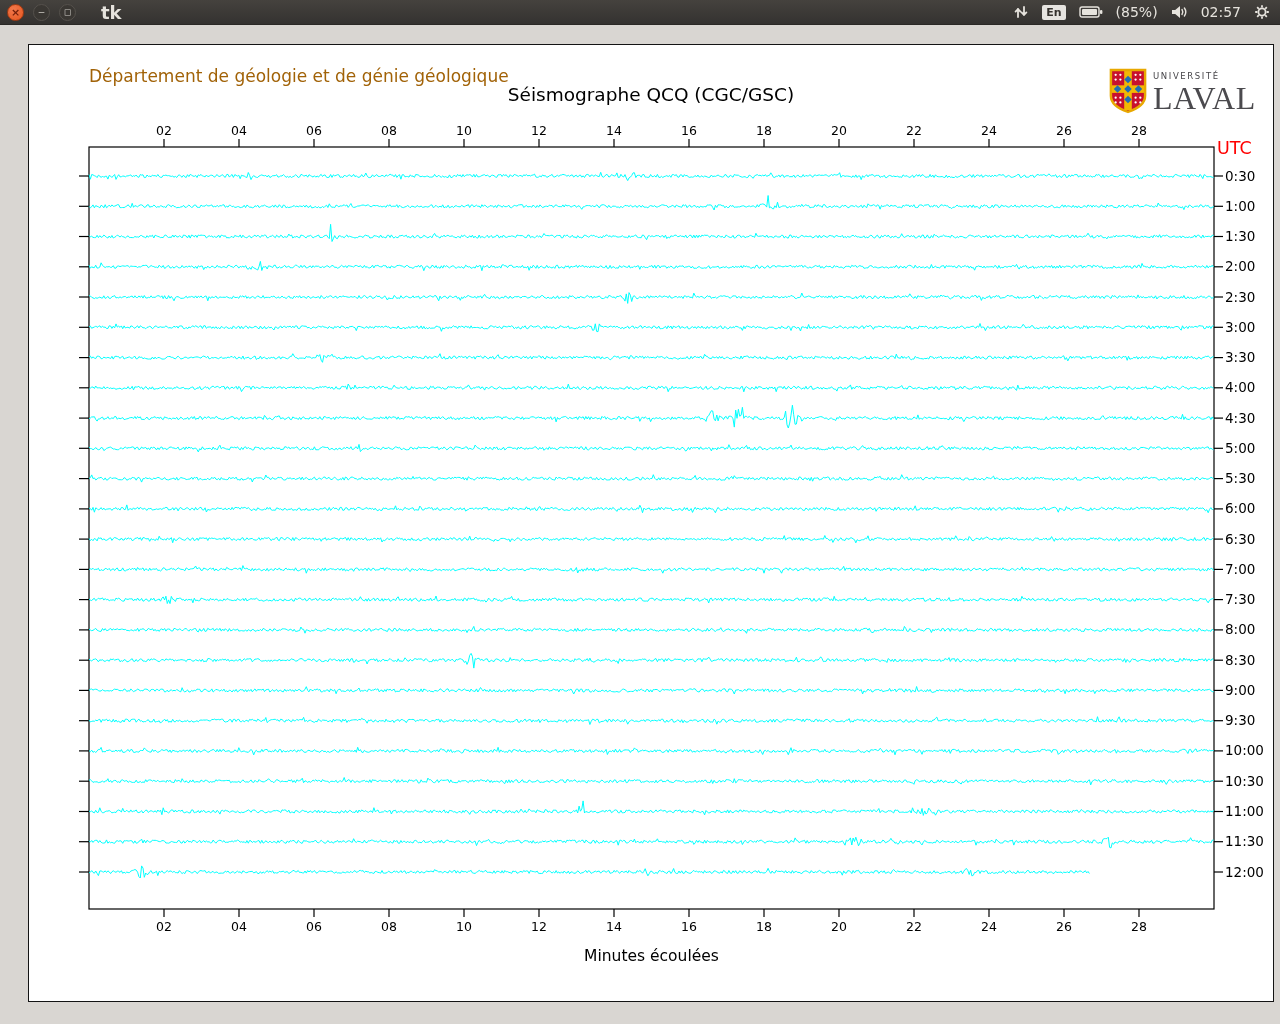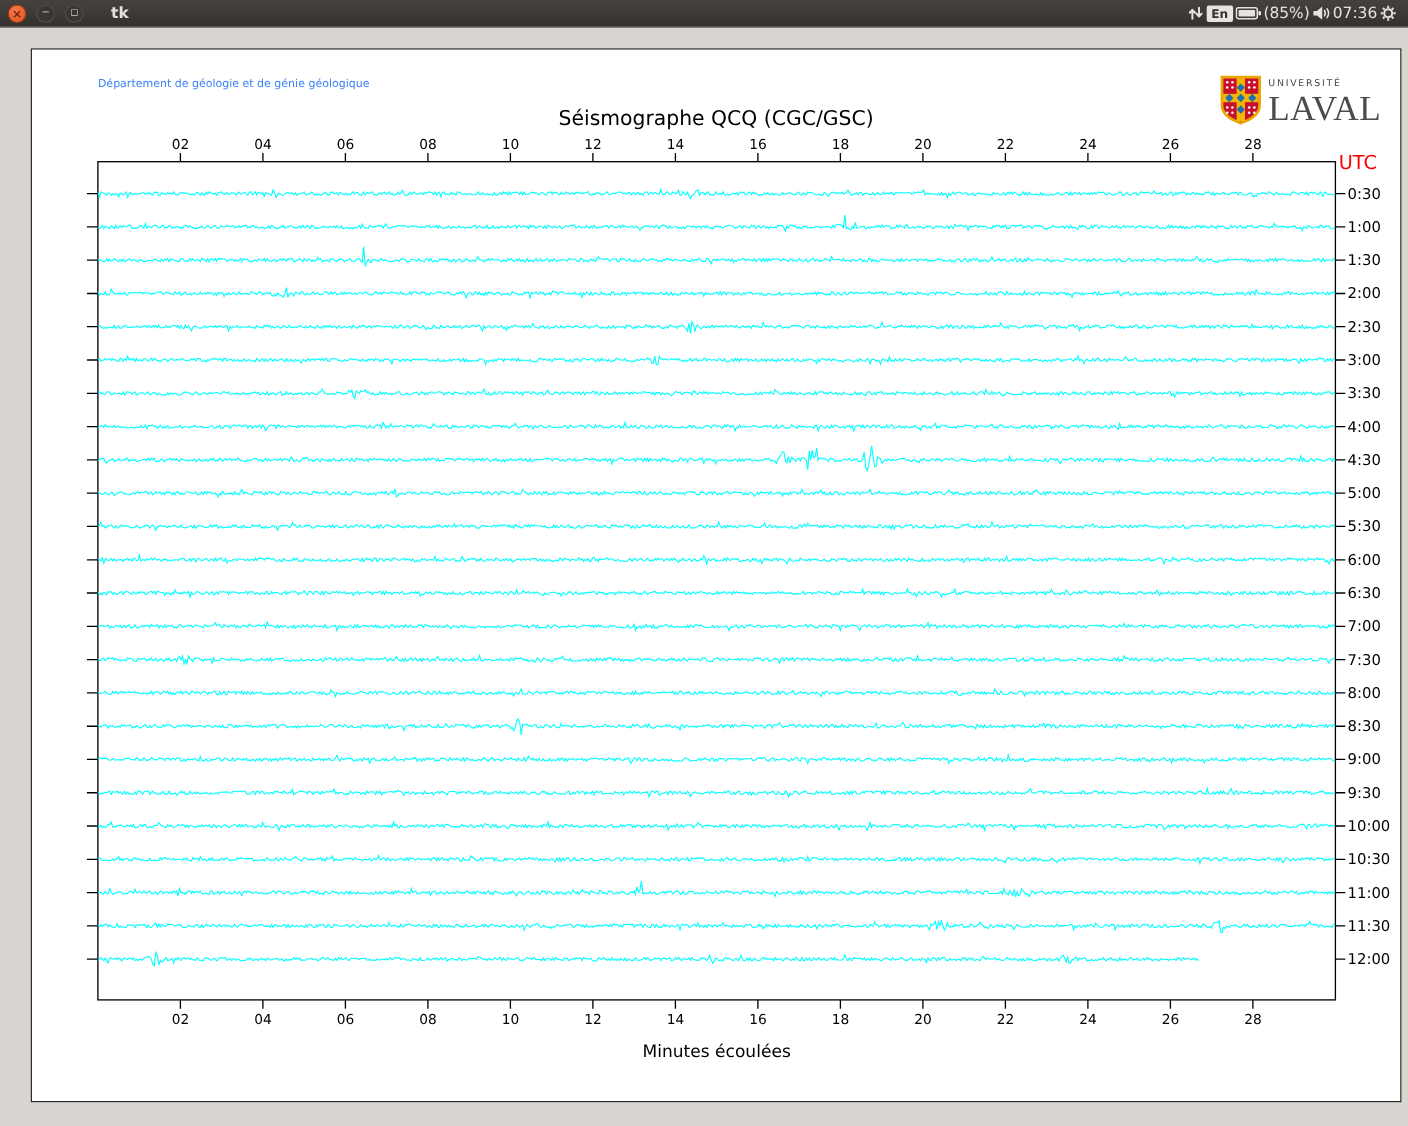--- a/index.html
+++ b/index.html
@@ -15,39 +15,39 @@
     border-bottom:1px solid #2a2825;
   }
   .winbtns { display:flex; align-items:center; gap:9px; margin-left:7px; }
   .winbtn {
     width:17px; height:17px; border-radius:50%;
     display:flex; align-items:center; justify-content:center;
     font-size:11px; line-height:1; cursor:default;
   }
   .winbtn.close { background:radial-gradient(circle at 35% 30%,#f2784b,#e4561f); color:#731f0a; border:1px solid #a33a12; font-weight:bold; }
   .winbtn.min, .winbtn.max { background:#3a3733; border:1px solid #55514c; color:#cfccc6; font-size:9px; }
-  .tb-title { margin-left:25px; font-weight:bold; font-size:14px; color:#e6e3dd; }
-  .tb-right { margin-left:auto; display:flex; align-items:center; gap:2px; margin-right:10px; font-size:14px; }
+  .tb-title { margin-left:25px; font-weight:bold; font-size:18px; color:#e6e3dd; }
+  .tb-right { margin-left:auto; display:flex; align-items:center; gap:13px; margin-right:10px; font-size:14px; }
   .kbd-badge {
     background:#e6e4e0; color:#35322e; font-size:11px; font-weight:bold;
     padding:1px 4px; border-radius:2px;
   }
   .tb-icon { display:flex; align-items:center; }
 
   
   .tkwindow {
     position:absolute; left:28px; top:44px; width:1246px; height:958px;
     background:#ffffff; border:1px solid #141414;
   }
   .hdr-address {
     position:absolute; left:60px; top:22px;
-    font-size:10px; line-height:19.5px; color:#3b82f6;
+    font-size:17px; line-height:19.5px; color:#a16207;
   }
   .hdr-title {
-    position:absolute; left:0; top:53px; width:1244px;
+    position:absolute; left:0; top:39px; width:1244px;
     text-align:center; font-size:18.5px; color:#000;
   }
   .logo {
     position:absolute; left:1080px; top:25px; height:46px;
     display:flex; align-items:center; gap:6px;
   }
   .logo-text { display:flex; flex-direction:column; line-height:1; }
   .logo-univ { font-size:8.5px; letter-spacing:1.6px; color:#47464a; margin-bottom:2px; }
   .logo-laval { font-family:"Liberation Serif","DejaVu Serif",serif; font-size:32px; color:#4b4a4e; letter-spacing:0.5px; }
   .plot-wrap { position:absolute; left:0; top:0; width:1080px; height:956px; }
@@ -79,21 +79,21 @@
       </svg>
     </span>
     <span style="color:#e6e3dd;">(85%)</span>
     <span class="tb-icon">
       <svg width="17" height="14" viewBox="0 0 17 14">
         <path d="M1 5 h3.2 L9 1 v12 L4.2 9 H1 z" fill="#e6e3dd"></path>
         <path d="M11 4.5 q1.6 2.5 0 5" stroke="#e6e3dd" stroke-width="1.4" fill="none" stroke-linecap="round"></path>
         <path d="M13.4 3 q2.8 4 0 8" stroke="#e6e3dd" stroke-width="1.4" fill="none" stroke-linecap="round"></path>
       </svg>
     </span>
-    <span style="color:#e6e3dd;">07:36</span>
+    <span style="color:#e6e3dd;">02:57</span>
     <span class="tb-icon">
       <svg width="16" height="16" viewBox="0 0 16 16">
         <g stroke="#e6e3dd" stroke-width="1.8" fill="none">
           <circle cx="8" cy="8" r="3.6"></circle>
           <path d="M8 1.2 V3.4 M8 12.6 V14.8 M1.2 8 H3.4 M12.6 8 H14.8 M3.2 3.2 L4.8 4.8 M11.2 11.2 L12.8 12.8 M12.8 3.2 L11.2 4.8 M4.8 11.2 L3.2 12.8"></path>
         </g>
       </svg>
     </span>
   </div>
 </div>

